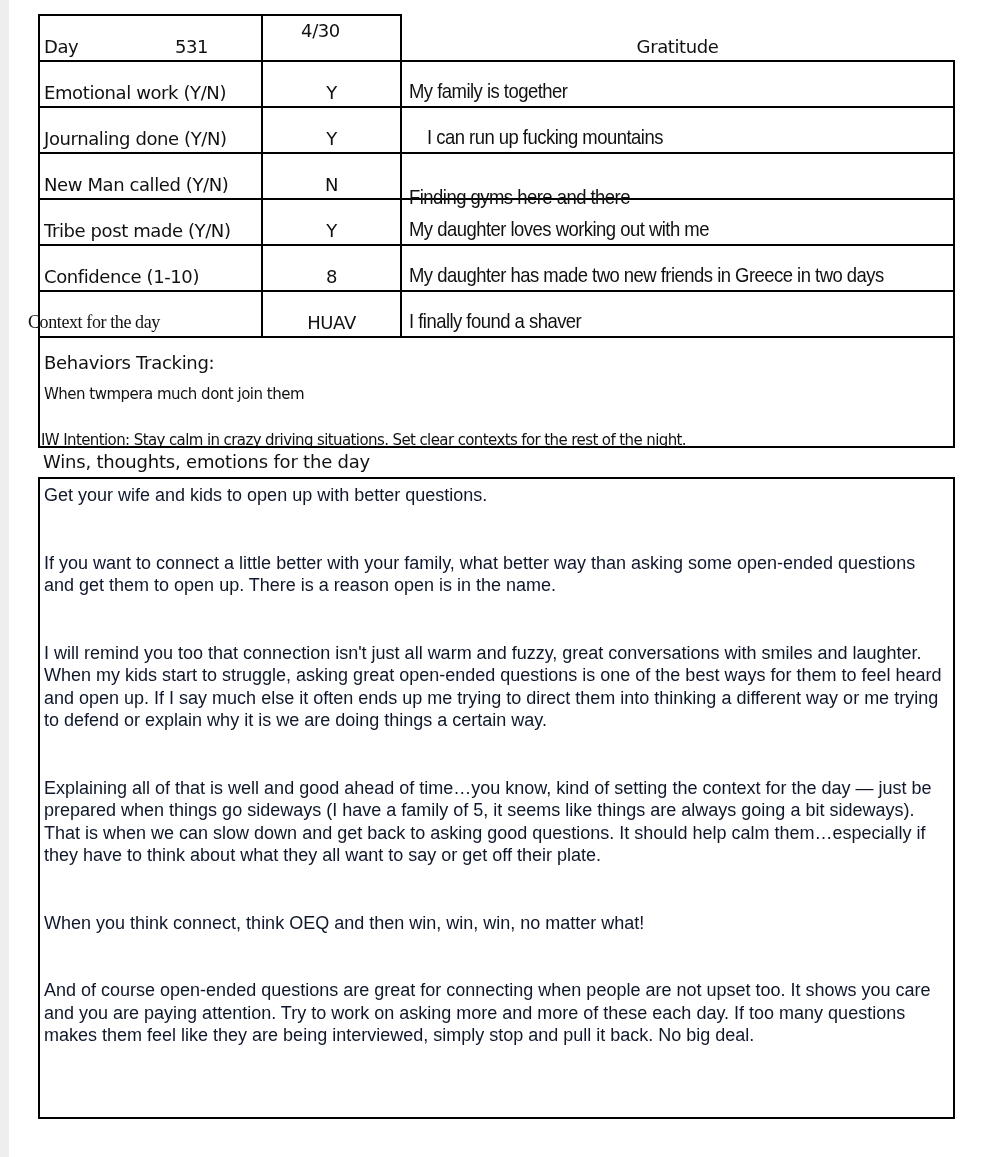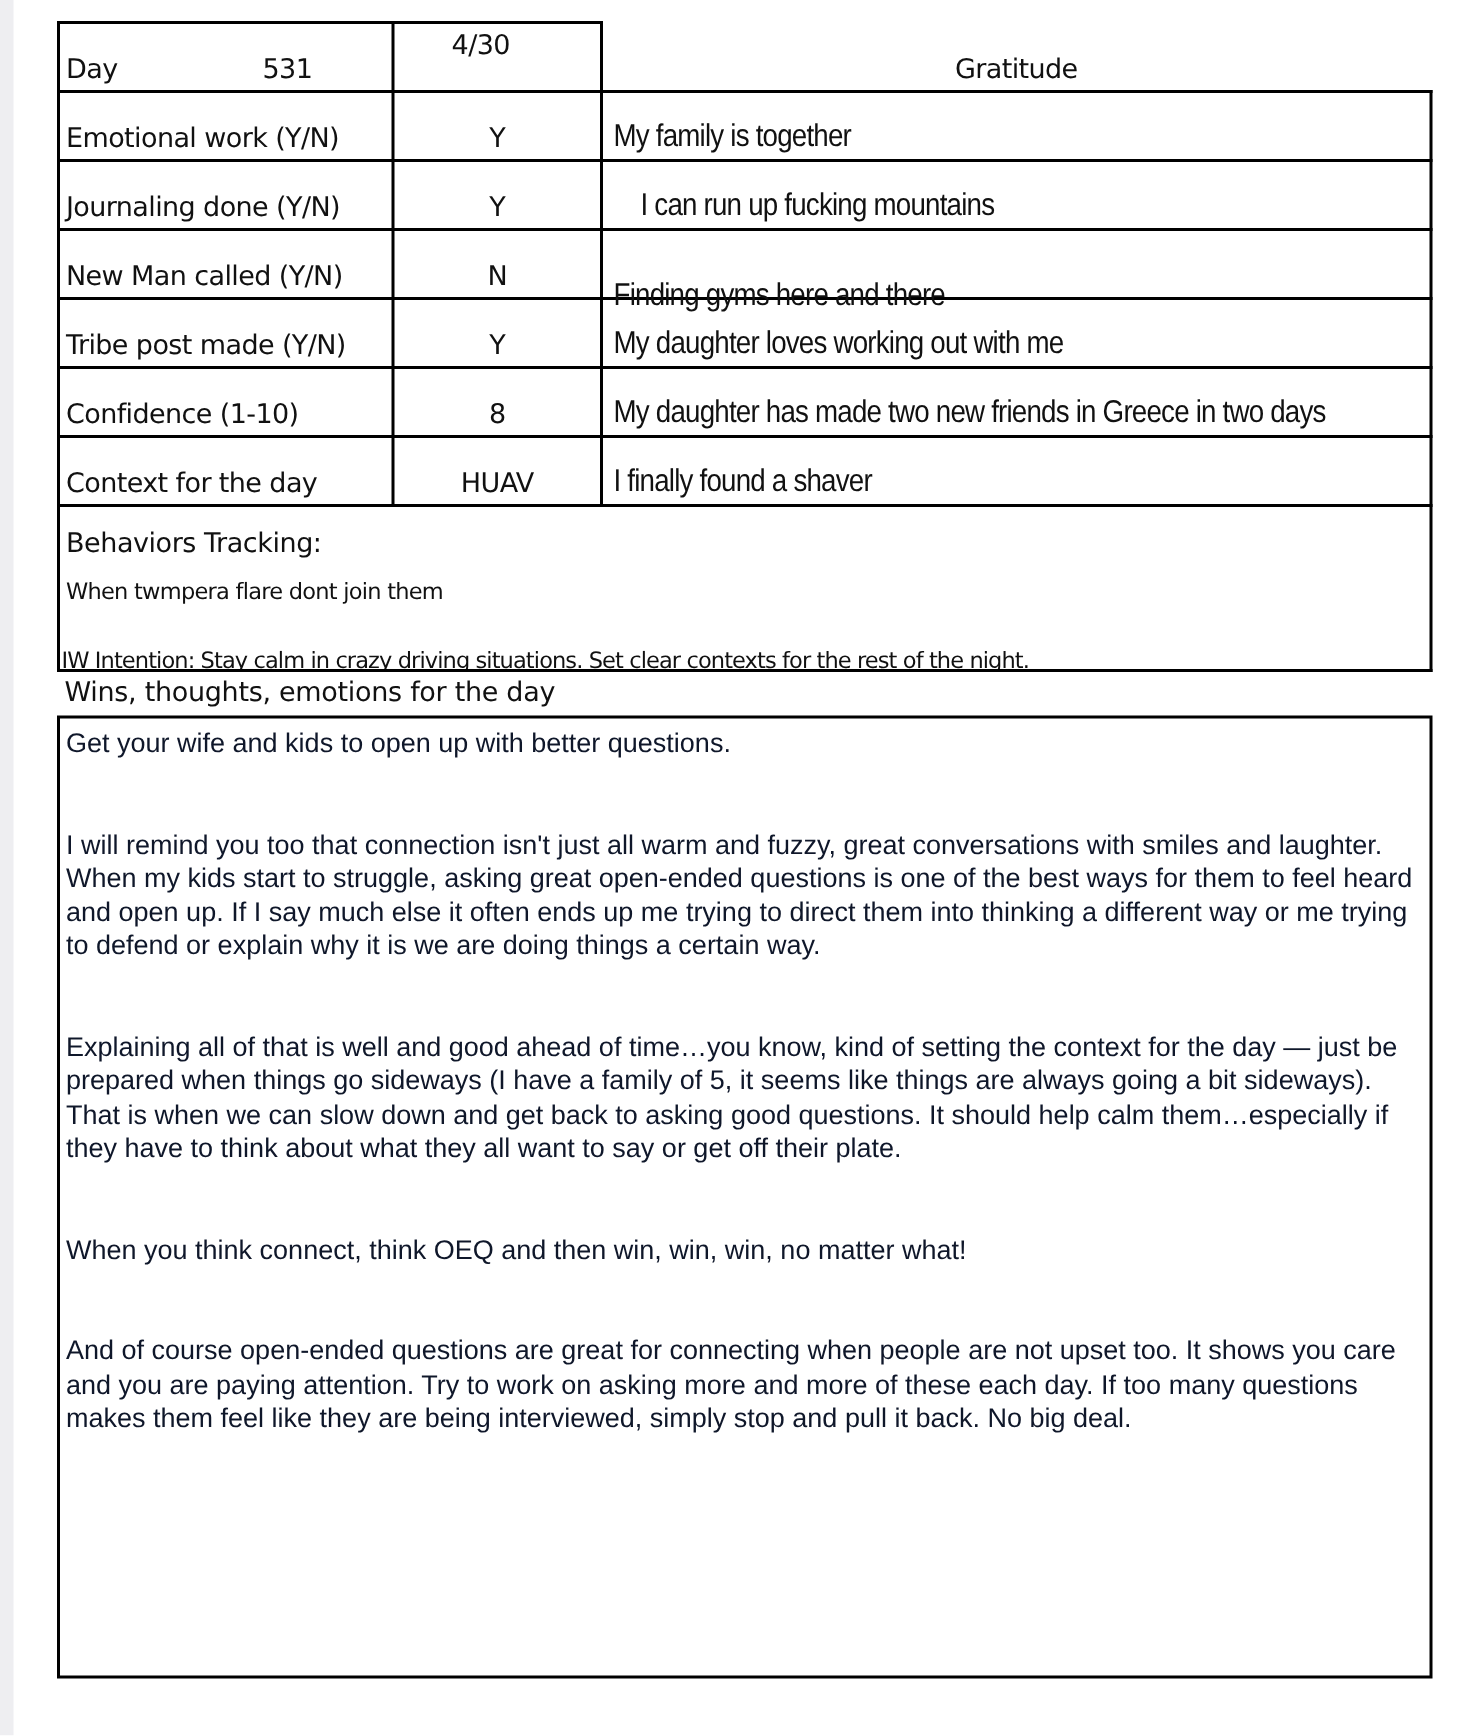--- a/index.html
+++ b/index.html
@@ -82,34 +82,35 @@
       </div>
   </div>
   <div>
     <div class="cell lbl" style="left:40px; top:246px; width:221px; height:44px;">Confidence (1-10)</div>
     <div class="cell val" style="left:263px; top:246px; width:137px; height:44px;">8</div>
     <div class="cell grat" style="left:402px; top:246px; width:551px; height:44px;">
         <span>My daughter has made two new friends in Greece in two days</span>
       </div>
   </div>
   <div>
-    <div class="cell lbl" style="left:40px; top:292px; width:221px; height:44px;">Context for the day</div>
+    <div class="cell lbl" style="left:24px; top:292px; width:221px; height:44px;font-family:Liberation Serif, serif;">Context for the day</div>
     <div class="cell val" style="left:263px; top:292px; width:137px; height:44px;">HUAV</div>
     <div class="cell grat" style="left:402px; top:292px; width:551px; height:44px;">
         <span>I finally found a shaver</span>
       </div>
   </div>
 </div>
 
 <div class="abs behav-title">Behaviors Tracking:</div>
-<div class="abs behav-item">When twmpera flare dont join them</div>
+<div class="abs behav-item">When twmpera much dont join them</div>
 <div class="abs intention-wrap">
   <div class="intention">IW Intention: Stay calm in crazy driving situations.  Set clear contexts for the rest of the night.</div>
 </div>
 
 <div class="abs wins-title">Wins, thoughts, emotions for the day</div>
 <div class="abs wins-box">
   <p class="para">Get your wife and kids to open up with better questions.</p>
+  <p class="para gap-big">If you want to connect a little better with your family, what better way than asking some open-ended questions and get them to open up.  There is a reason open is in the name.</p>
   <p class="para gap-big">I will remind you too that connection isn't just all warm and fuzzy, great conversations with smiles and laughter.  When my kids start to struggle, asking great open-ended questions is one of the best ways for them to feel heard and open up.  If I say much else it often ends up me trying to direct them into thinking a different way or me trying to defend or explain why it is we are doing things a certain way.</p>
   <p class="para gap-big">Explaining all of that is well and good ahead of time…you know, kind of setting the context for the day — just be prepared when things go sideways (I have a family of 5, it seems like things are always going a bit sideways).  That is when we can slow down and get back to asking good questions.  It should help calm them…especially if they have to think about what they all want to say or get off their plate.</p>
   <p class="para gap-big">When you think connect, think OEQ and then win, win, win, no matter what!</p>
   <p class="para gap-big">And of course open-ended questions are great for connecting when people are not upset too.  It shows you care and you are paying attention.  Try to work on asking more and more of these each day.  If too many questions makes them feel like they are being interviewed, simply stop and pull it back.  No big deal.</p>
 </div>
 
 </body></html>

